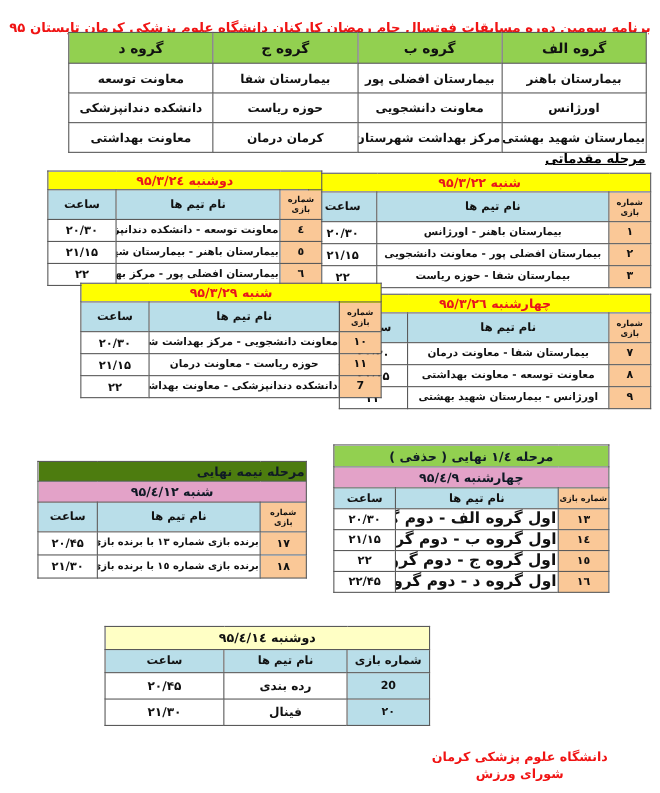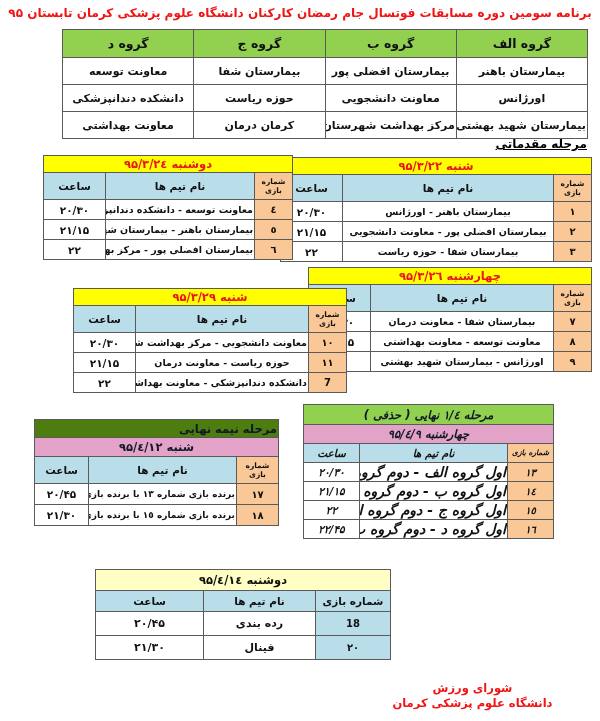--- a/index.html
+++ b/index.html
@@ -1,21 +1,21 @@
 <!DOCTYPE html>
 <html lang="fa"><head>
 <meta charset="utf-8">
 <style>
   html,body { margin:0; padding:0; background:#ffffff; }
   .page {
     position:relative; width:600px; height:721px; background:#ffffff;
     font-family:"DejaVu Sans", sans-serif; direction:rtl; overflow:hidden;
   }
   .doc-title {
-    position:absolute; top:6px; right:0; left:0; text-align:center;
+    position:absolute; top:18px; right:0; left:0; text-align:center;
     color:#f01414; font-weight:bold; font-size:12px; white-space:nowrap;
   }
   
   table { border-collapse:collapse; table-layout:fixed; width:100%; border:1.5px solid #3f3f3f; }
   td { border:1px solid #5a5a5a; font-weight:bold; color:#111; text-align:center; vertical-align:middle; padding:0 1px; overflow:hidden; white-space:nowrap; }
 
   
   .groups-wrap { position:absolute; top:29px; right:12px; width:526px; }
   .groups-wrap td { height:26px; font-size:11px; background:#ffffff; }
   .groups-wrap tr.ghead td { height:27px; font-size:12.5px; background:#92d050; }
@@ -206,21 +206,21 @@
       </tr>
       <tr class="mrow">
         <td class="cell-no">۹</td>
         <td class="cell-teams">اورژانس - بیمارستان شهید بهشتی</td>
         <td class="cell-time">۲۲</td>
       </tr>
     </tbody>
       </table>
   </div>
 
-  <div class="sched rows-19 hdr26" style="top:288px; left:43px; width:274px;padding-left:30px;">
+  <div class="sched rows-19 hdr26" style="top:257px; left:43px; width:274px;padding-left:30px;">
     <table>
       <colgroup>
           <col style="width:38px">
           <col>
           <col style="width:62px">
         </colgroup>
       <tbody>
           <tr class="r-date">
         <td colspan="3">شنبه ۹۵/۳/۲۹</td>
       </tr>
@@ -244,21 +244,21 @@
       </tr>
       <tr class="mrow">
         <td class="cell-no">7</td>
         <td class="cell-teams">دانشکده دندانپزشکی - معاونت بهداشتی</td>
         <td class="cell-time">۲۲</td>
       </tr>
     </tbody>
       </table>
   </div>
 
-  <div class="sched t5 rows-18 hdr18" style="top:404px; right:46px; width:251px;font-style:italic;">
+  <div class="sched t5 rows-18 hdr18" style="top:404px; right:46px; width:251px;">
     <table>
       <colgroup>
           <col style="width:46px">
           <col>
           <col style="width:56px">
         </colgroup>
       <tbody>
           <tr class="r-green">
         <td colspan="3">مرحله ۱/٤ نهایی ( حذفی )</td>
       </tr>
@@ -340,31 +340,31 @@
       <tbody>
           <tr class="r-dately">
         <td colspan="3">دوشنبه ۹۵/٤/۱٤</td>
       </tr>
       <tr class="chead">
         <td class="h-blue">شماره بازی</td>
         <td class="h-blue">نام تیم ها</td>
         <td class="h-blue">ساعت</td>
       </tr>
       <tr class="mrow">
-        <td class="cell-no no-blue">18</td>
+        <td class="cell-no no-blue">20</td>
         <td class="cell-teams">رده بندی</td>
         <td class="cell-time">۲۰/۴۵</td>
       </tr>
       <tr class="mrow">
         <td class="cell-no no-blue">۲۰</td>
         <td class="cell-teams">فینال</td>
         <td class="cell-time">۲۱/۳۰</td>
       </tr>
     </tbody>
       </table>
   </div>
 
   <div class="footer">
+    <div>دانشگاه علوم پزشکی کرمان</div>
     <div>شورای ورزش</div>
-    <div>دانشگاه علوم پزشکی کرمان</div>
   </div>
 
 </div>
 
 </body></html>

